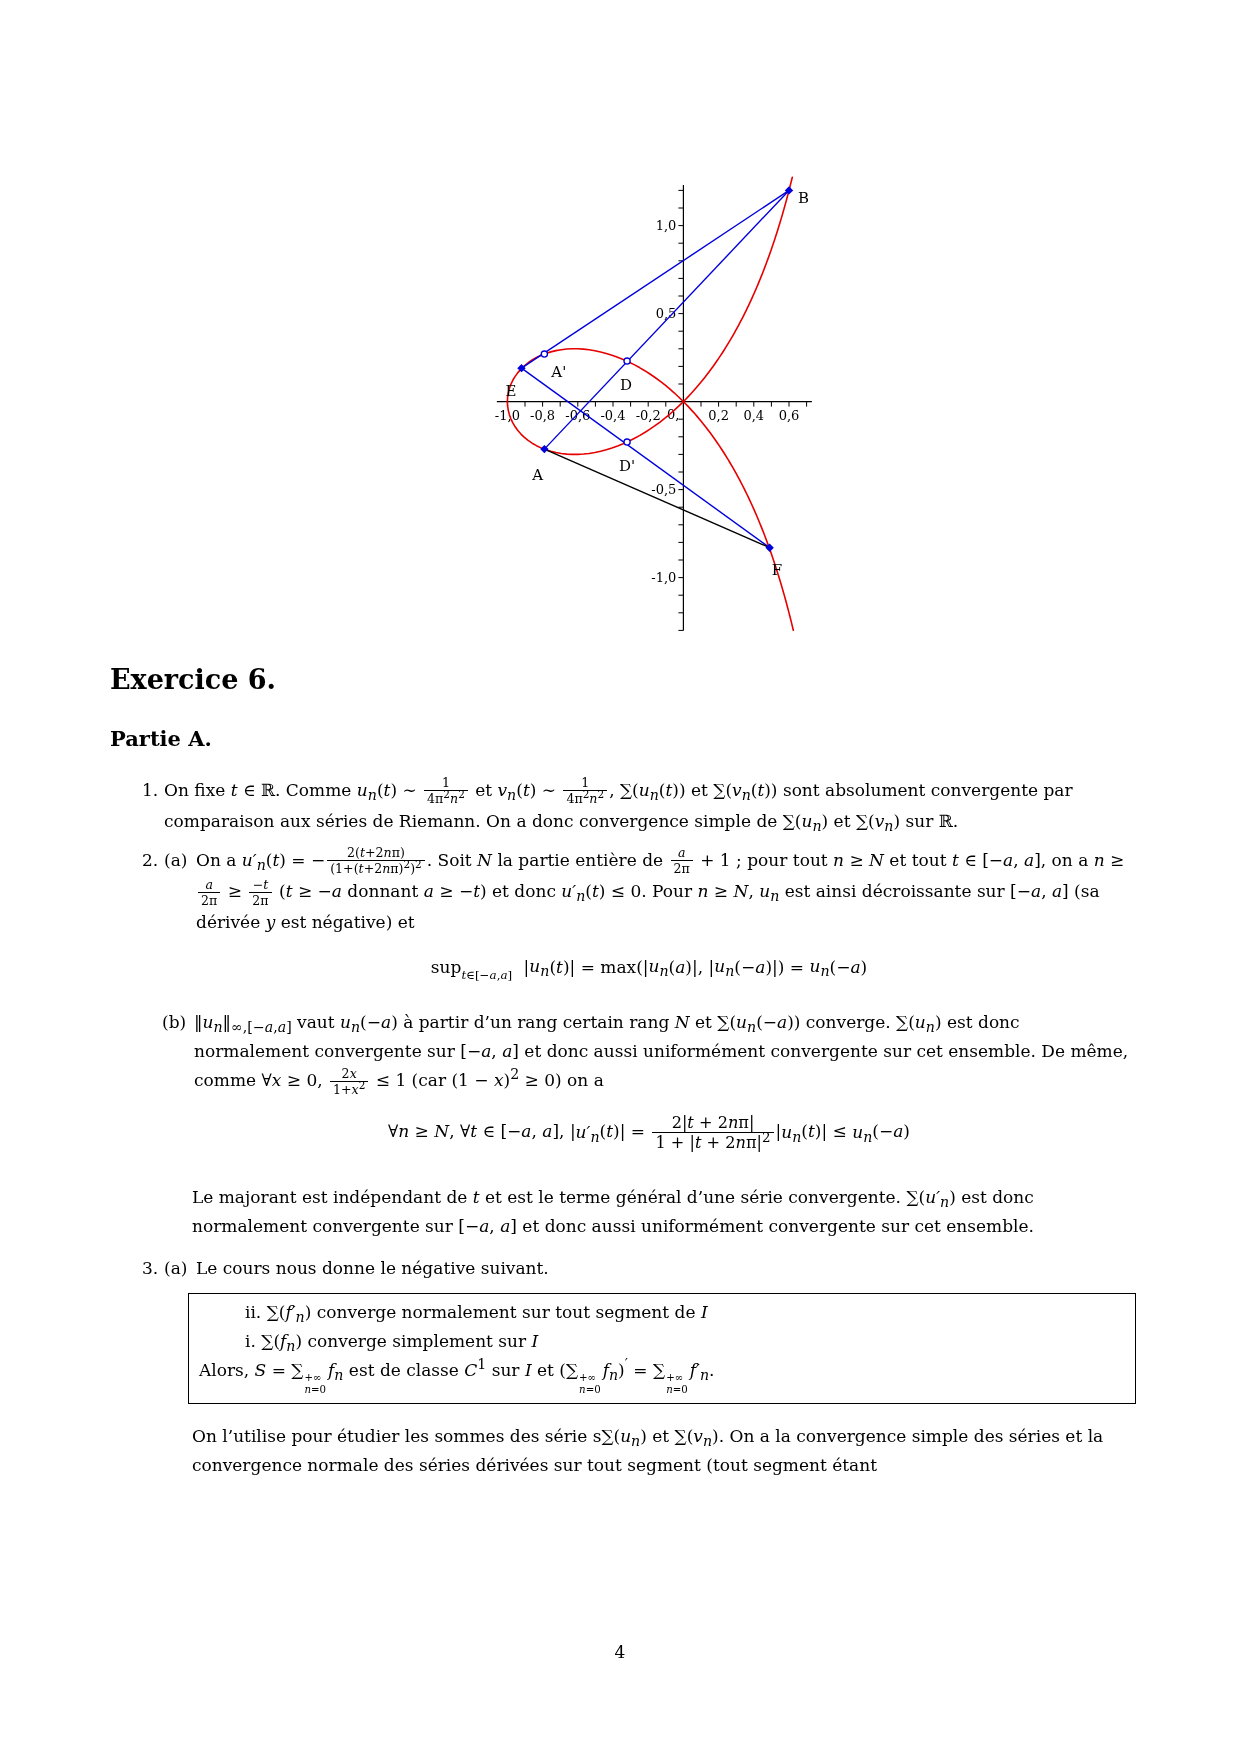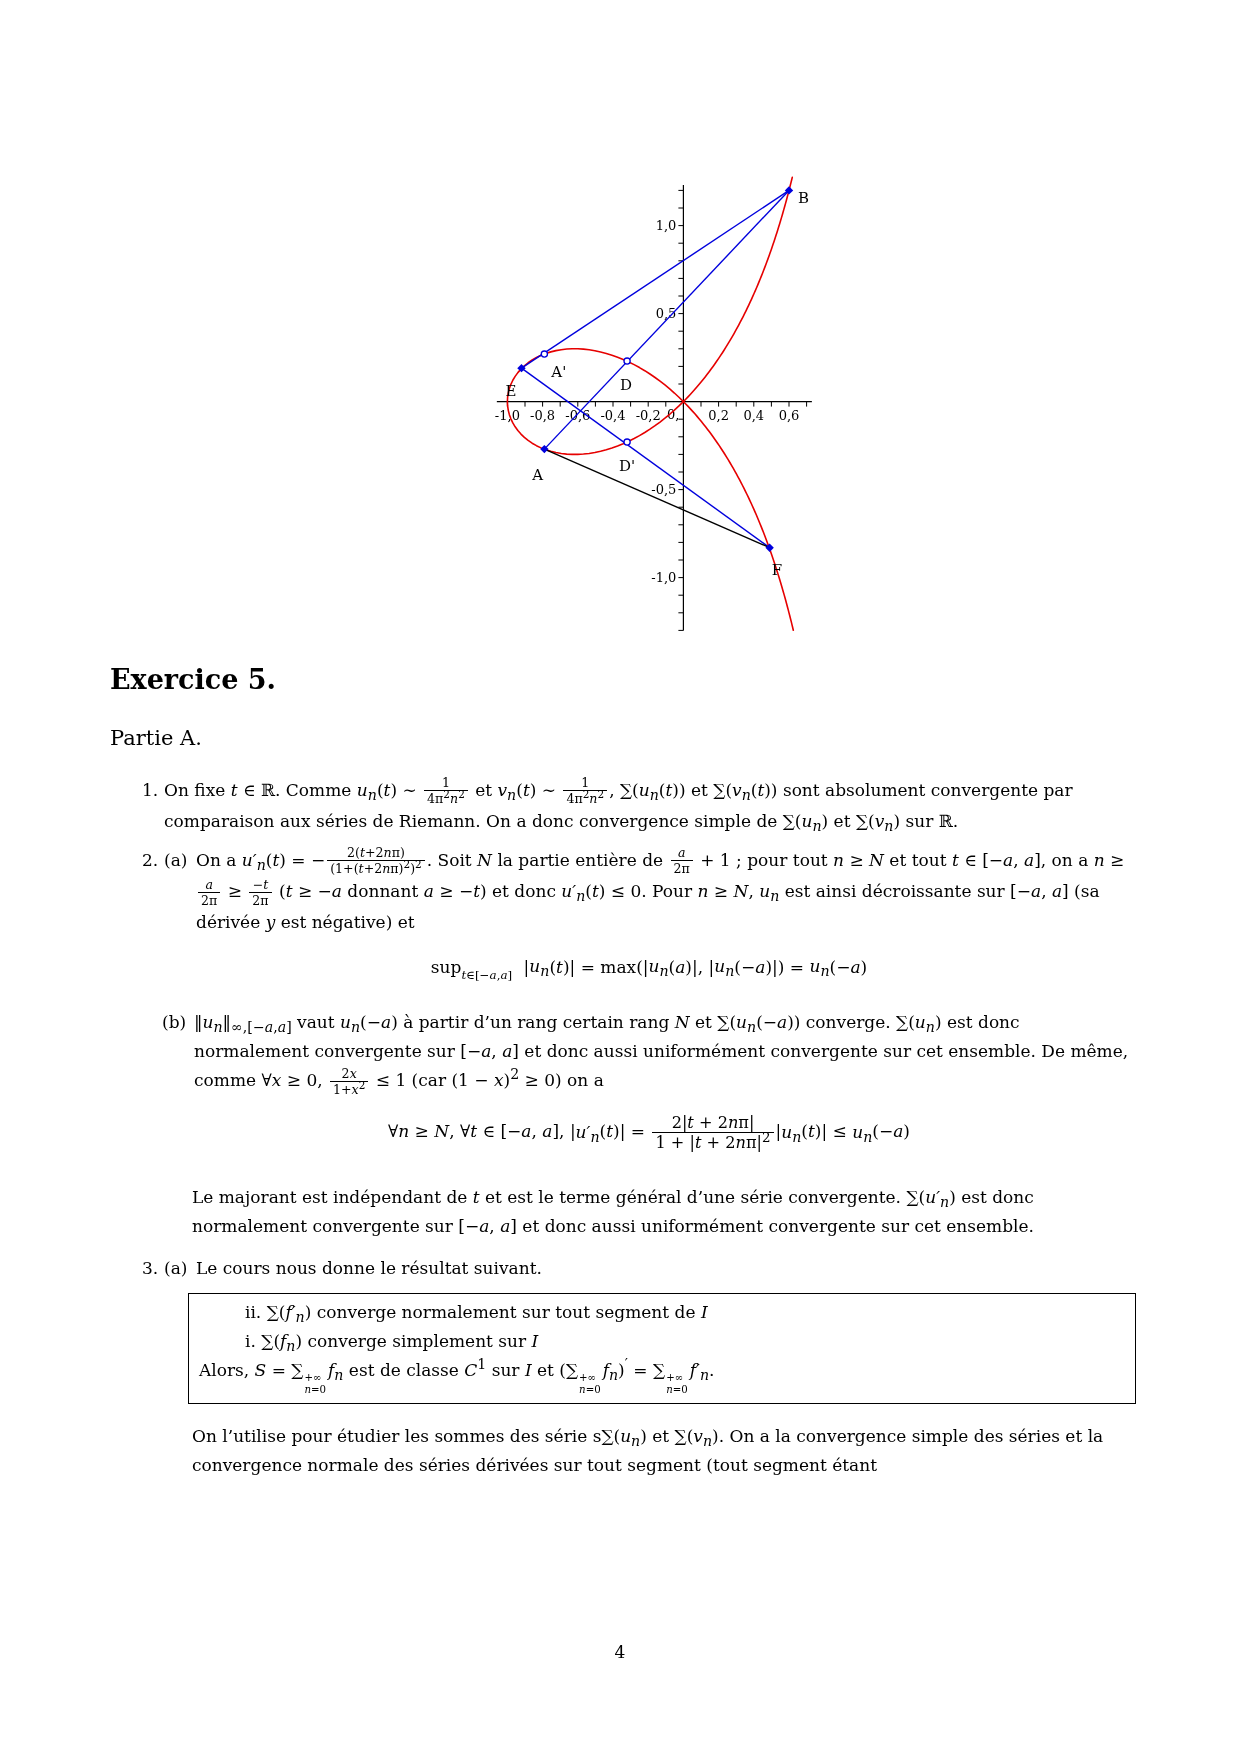--- a/index.html
+++ b/index.html
@@ -5,21 +5,21 @@
   html,body{margin:0;padding:0;background:#ffffff;}
   .page{
     position:relative;width:1240px;height:1754px;background:#ffffff;
     font-family:"DejaVu Serif","Liberation Serif",serif;
     font-size:17px;color:#000;overflow:hidden;
   }
   #fig-svg{position:absolute;left:481px;top:164px;}
   #fig-svg text{font-family:"DejaVu Serif","Liberation Serif",serif;}
   .text{position:absolute;left:110px;top:664px;width:1028px;}
   .h1{font-size:27px;font-weight:bold;margin:0 0 30px 0;line-height:1.2;}
-  .h2{font-size:21px;font-weight:normal;margin:0 0 24px 0;line-height:1.2;}
+  .h2{font-size:21px;font-weight:bold;margin:0 0 24px 0;line-height:1.2;}
   .row{display:flex;margin:0 0 10px 32px;line-height:1.72;}
   .row .num{width:22px;flex:none;}
   .row .sub{width:32px;flex:none;}
   .row .body{flex:1;}
   .indent2{margin-left:52px;}
   .eq{margin:16px 0 22px 82px;width:914px;text-align:center;line-height:1.5;}
   .eq-sup{margin-bottom:26px;}
   .para{margin:0 0 10px 82px;width:946px;line-height:1.72;}
   .para.tail{margin-top:30px;margin-bottom:12px;}
   .theorem{
@@ -124,21 +124,21 @@
       <text x="139.07999999999998" y="226.12" font-size="15px">D</text>
       <path d="M63.35999999999998,280.92L67.55999999999997,285.12L63.35999999999998,289.32L59.159999999999975,285.12Z" fill="#0000dd"></path>
       <text x="51.35999999999998" y="316.12" font-size="15px">A</text>
       <circle cx="146.07999999999998" cy="278.08000000000004" r="3.1" fill="#ffffff" stroke="#0000dd" stroke-width="1.3"></circle>
       <text x="138.07999999999998" y="307.08000000000004" font-size="15px">D'</text>
       <path d="M288.64,379.48L292.84,383.68L288.64,387.88L284.44,383.68Z" fill="#0000dd"></path>
       <text x="290.64" y="410.68" font-size="15px">F</text>
     </svg>
 
   <div class="text">
-    <div class="h1">Exercice 5.</div>
+    <div class="h1">Exercice 6.</div>
     <div class="h2">Partie A.</div>
 
     <div class="row">
       <span class="num">1.</span>
       <div class="body">On fixe <i>t</i> ∈ ℝ. Comme <i>u<sub>n</sub></i>(<i>t</i>) ∼ <span class="fr">
             <span>1</span>
             <span>4π<sup>2</sup><i>n</i><sup>2</sup></span>
           </span> et <i>v<sub>n</sub></i>(<i>t</i>) ∼ <span class="fr">
             <span>1</span>
             <span>4π<sup>2</sup><i>n</i><sup>2</sup></span>
@@ -179,21 +179,21 @@
     <div class="eq">∀<i>n</i> ≥ <i>N</i>, ∀<i>t</i> ∈ [−<i>a</i>, <i>a</i>], |<i>u′<sub>n</sub></i>(<i>t</i>)| = <span class="fr dfr">
           <span>2|<i>t</i> + 2<i>n</i>π|</span>
           <span>1 + |<i>t</i> + 2<i>n</i>π|<sup>2</sup></span>
         </span>|<i>u<sub>n</sub></i>(<i>t</i>)| ≤ <i>u<sub>n</sub></i>(−<i>a</i>)</div>
 
     <div class="para tail">Le majorant est indépendant de <i>t</i> et est le terme général d’une série convergente. ∑(<i>u′<sub>n</sub></i>) est donc normalement convergente sur [−<i>a</i>, <i>a</i>] et donc aussi uniformément convergente sur cet ensemble.</div>
 
     <div class="row">
       <span class="num">3.</span>
       <span class="sub">(a)</span>
-      <div class="body">Le cours nous donne le résultat suivant.</div>
+      <div class="body">Le cours nous donne le négative suivant.</div>
     </div>
 
     <div class="theorem">
       <div class="thi">ii. ∑(<i>f′<sub>n</sub></i>) converge normalement sur tout segment de <i>I</i></div>
       <div class="thi">i. ∑(<i>f<sub>n</sub></i>) converge simplement sur <i>I</i></div>
       <div>Alors, <i>S</i> = ∑<span class="ss">
             <span>+∞</span>
             <span><i>n</i>=0</span>
           </span><i>f<sub>n</sub></i> est de classe <i>C</i><sup>1</sup> sur <i>I</i> et (∑<span class="ss">
             <span>+∞</span>

